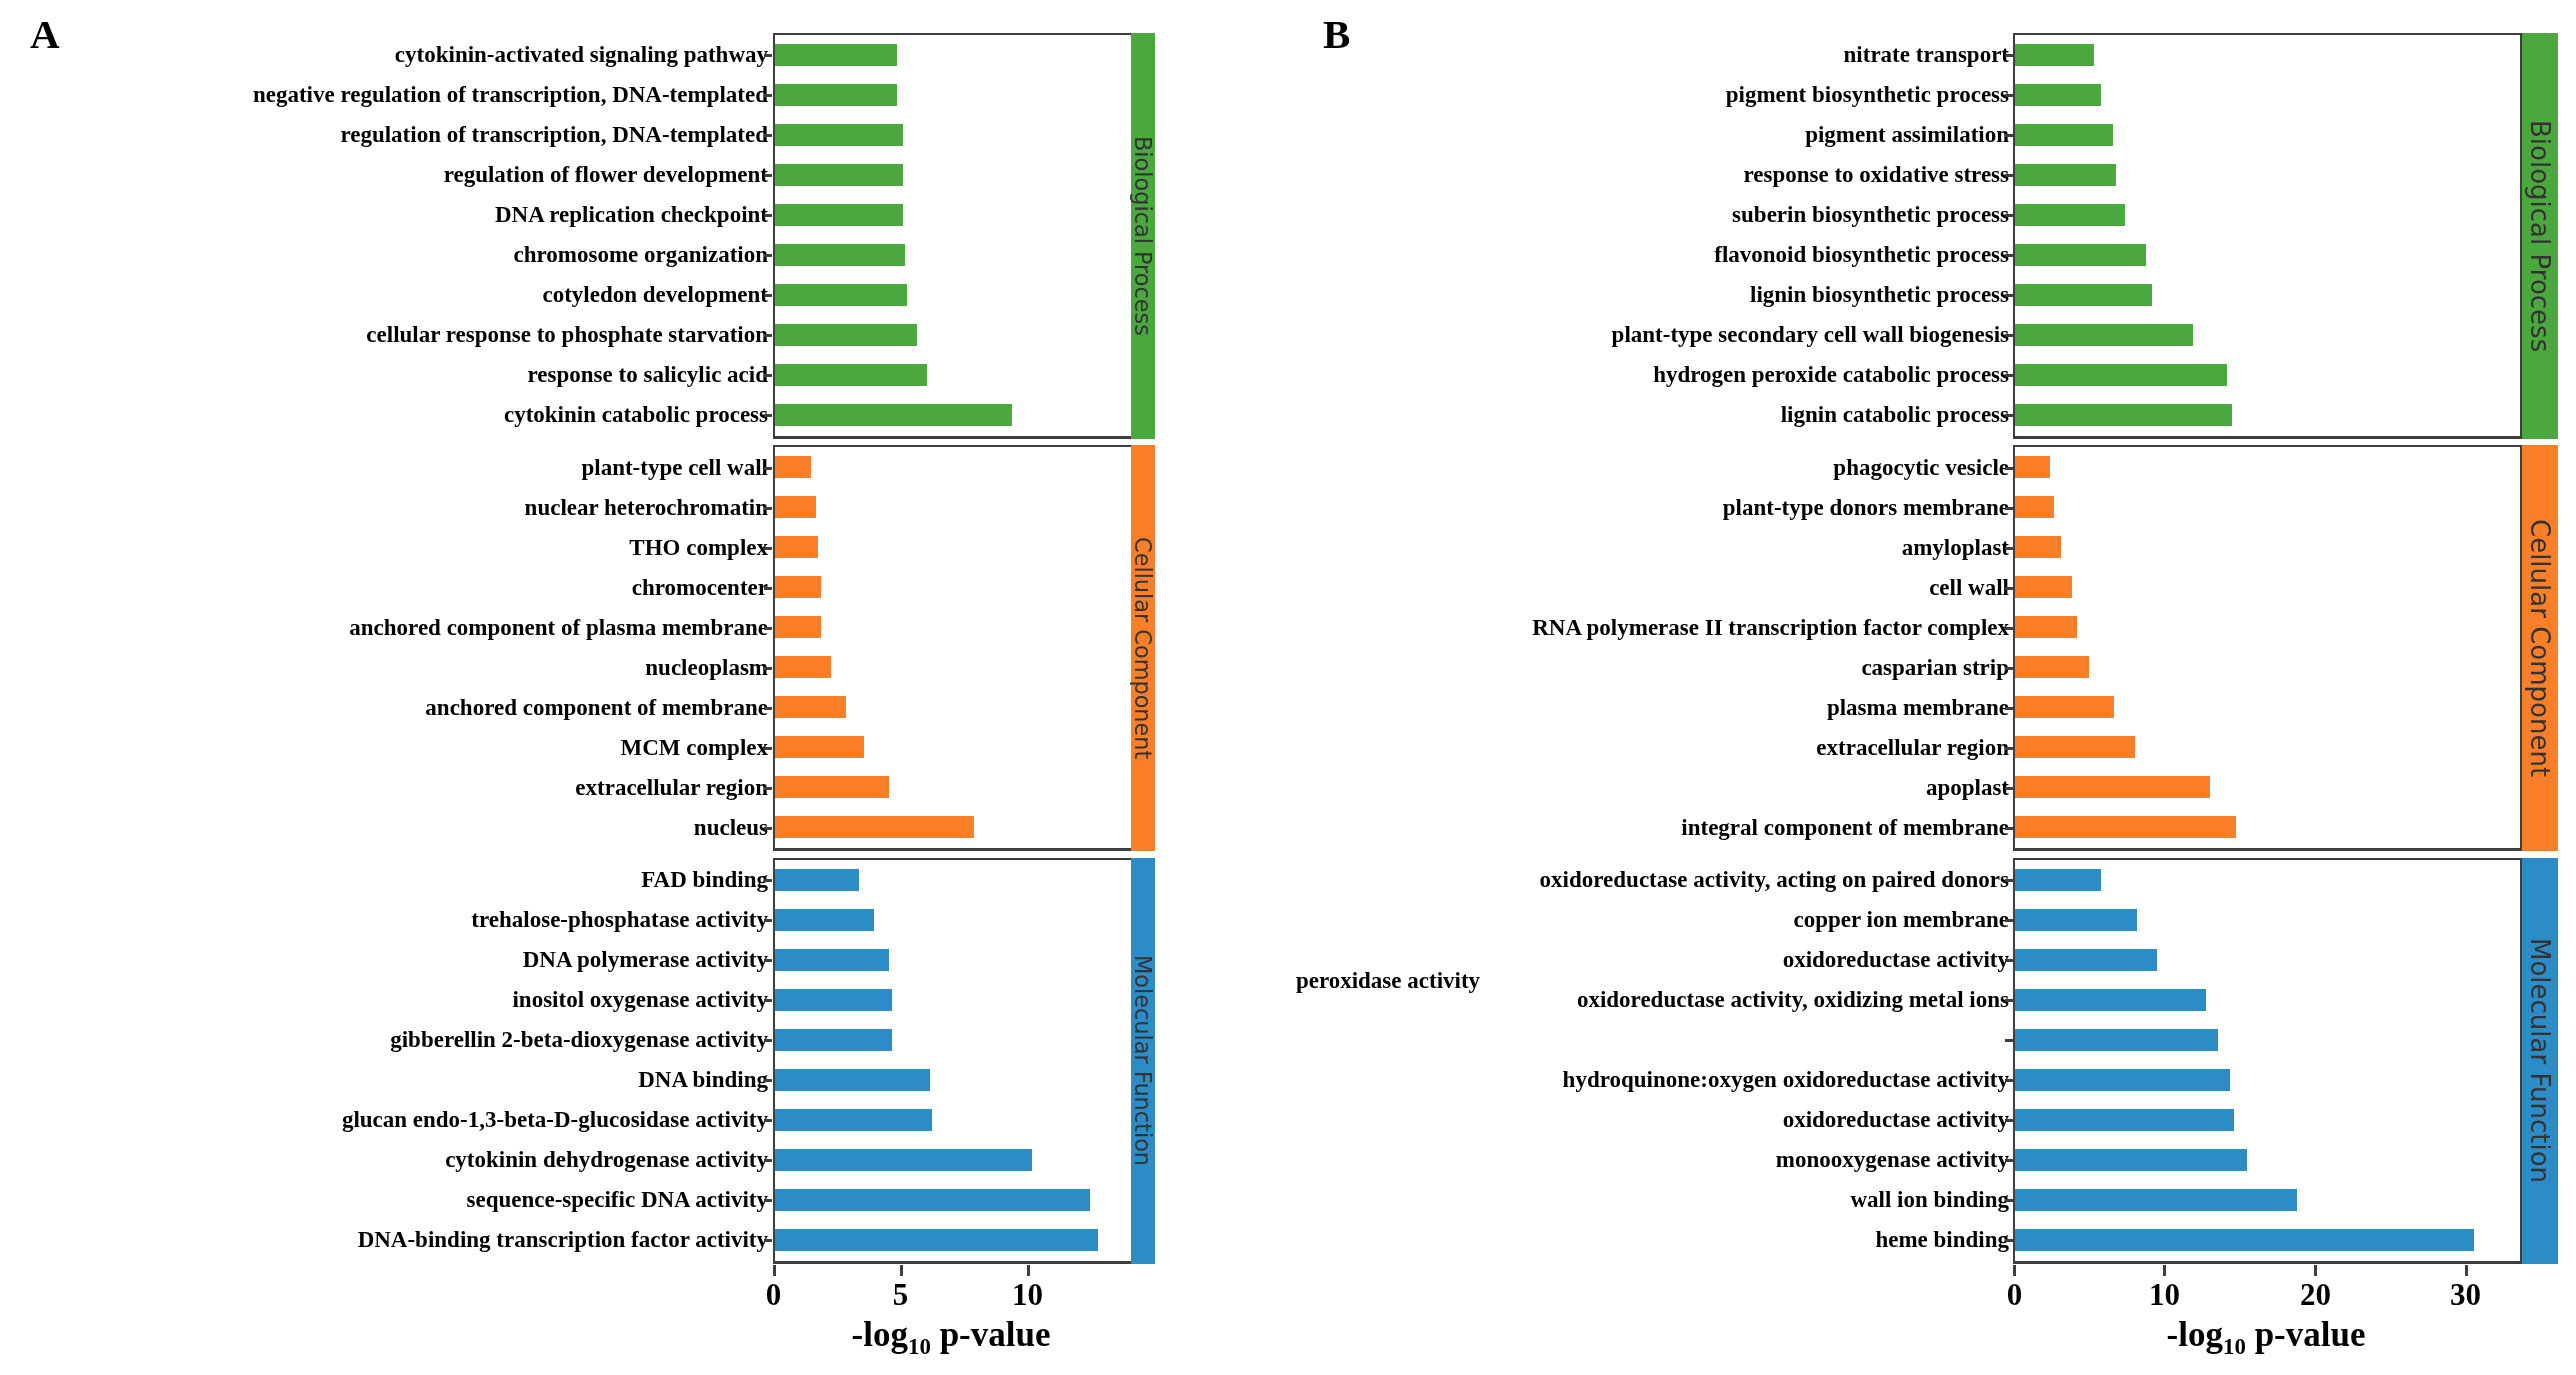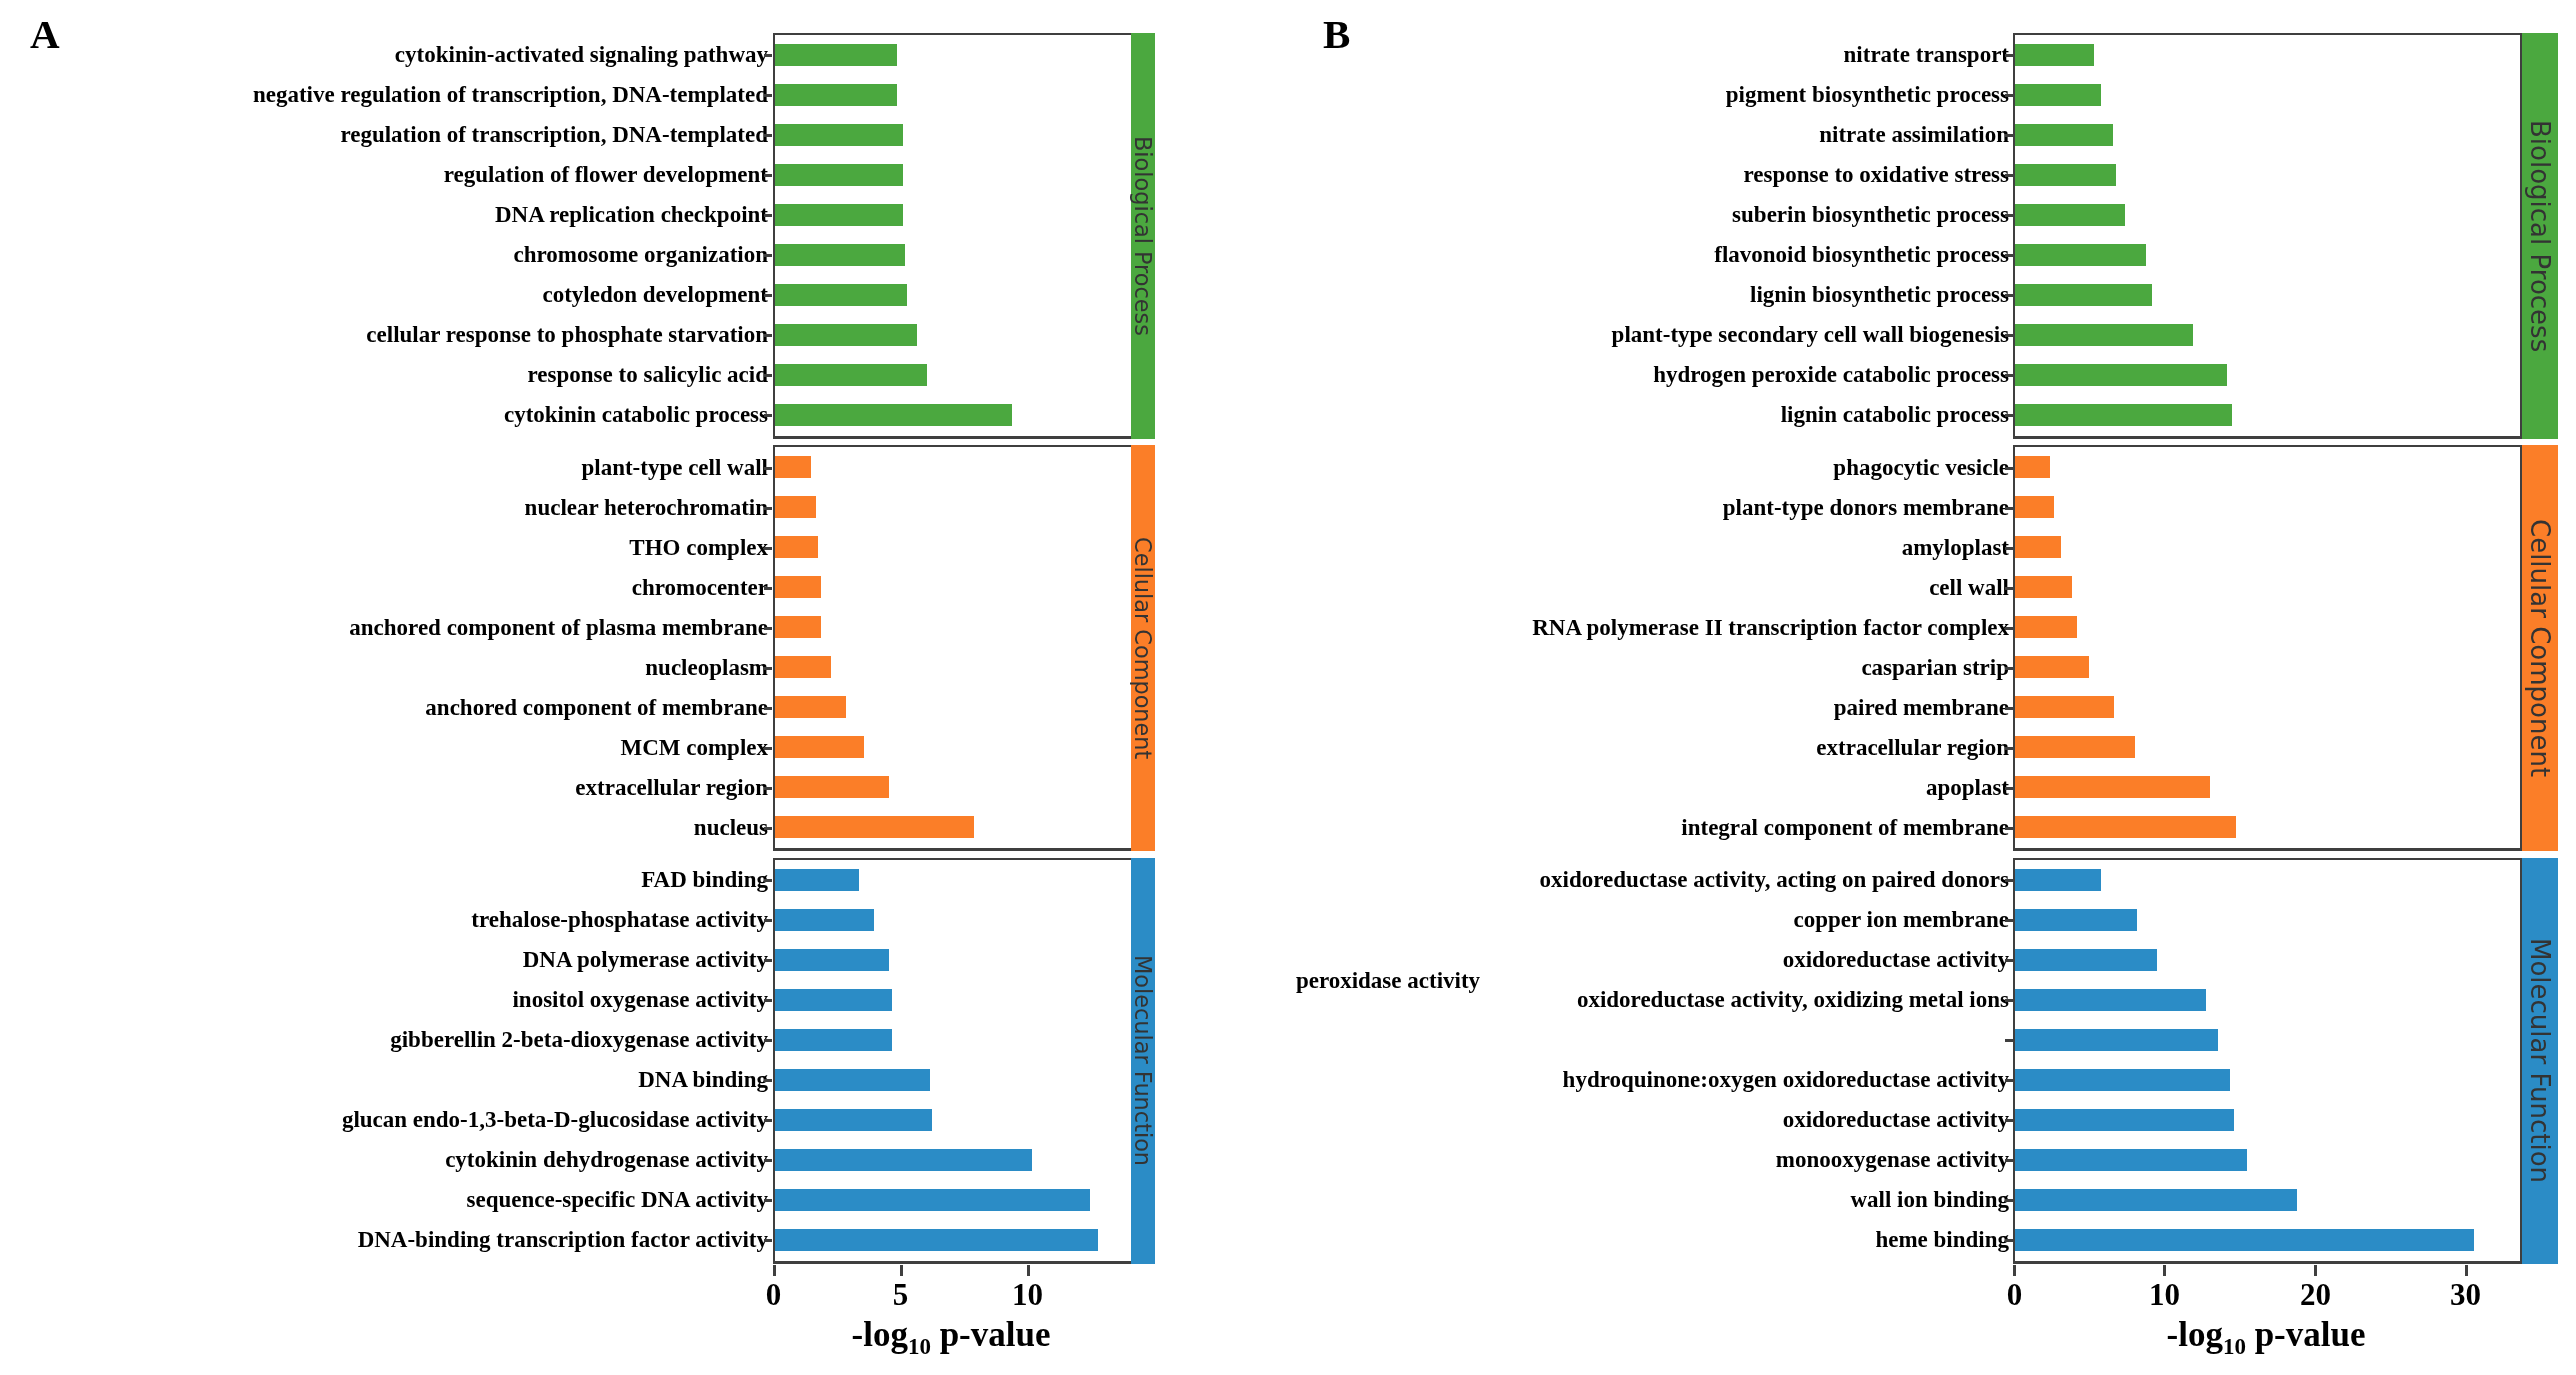--- a/index.html
+++ b/index.html
@@ -204,21 +204,21 @@
         <div class="bar" style="top: 209px; height: 22.4px; width: 131px; background: rgb(75, 168, 63);"></div>
         <div class="bar" style="top: 249px; height: 22.4px; width: 137px; background: rgb(75, 168, 63);"></div>
         <div class="bar" style="top: 289px; height: 22.4px; width: 178px; background: rgb(75, 168, 63);"></div>
         <div class="bar" style="top: 329px; height: 22.4px; width: 212px; background: rgb(75, 168, 63);"></div>
         <div class="bar" style="top: 369px; height: 22.4px; width: 217px; background: rgb(75, 168, 63);"></div>
       </div>
       <div class="cat-label" style="left: 767px; width: 1242px; top: 42px;">nitrate transport</div>
       <div class="ytick" style="left: 2005px; top: 54px;"></div>
       <div class="cat-label" style="left: 767px; width: 1242px; top: 82px;">pigment biosynthetic process</div>
       <div class="ytick" style="left: 2005px; top: 94px;"></div>
-      <div class="cat-label" style="left: 767px; width: 1242px; top: 122px;">nitrate assimilation</div>
+      <div class="cat-label" style="left: 767px; width: 1242px; top: 122px;">pigment assimilation</div>
       <div class="ytick" style="left: 2005px; top: 134px;"></div>
       <div class="cat-label" style="left: 767px; width: 1242px; top: 162px;">response to oxidative stress</div>
       <div class="ytick" style="left: 2005px; top: 174px;"></div>
       <div class="cat-label" style="left: 767px; width: 1242px; top: 202px;">suberin biosynthetic process</div>
       <div class="ytick" style="left: 2005px; top: 214px;"></div>
       <div class="cat-label" style="left: 767px; width: 1242px; top: 242px;">flavonoid biosynthetic process</div>
       <div class="ytick" style="left: 2005px; top: 254px;"></div>
       <div class="cat-label" style="left: 767px; width: 1242px; top: 282px;">lignin biosynthetic process</div>
       <div class="ytick" style="left: 2005px; top: 294px;"></div>
       <div class="cat-label" style="left: 767px; width: 1242px; top: 322px;">plant-type secondary cell wall biogenesis</div>
@@ -247,21 +247,21 @@
       <div class="cat-label" style="left: 767px; width: 1242px; top: 495px;">plant-type donors membrane</div>
       <div class="ytick" style="left: 2005px; top: 507px;"></div>
       <div class="cat-label" style="left: 767px; width: 1242px; top: 535px;">amyloplast</div>
       <div class="ytick" style="left: 2005px; top: 547px;"></div>
       <div class="cat-label" style="left: 767px; width: 1242px; top: 575px;">cell wall</div>
       <div class="ytick" style="left: 2005px; top: 587px;"></div>
       <div class="cat-label" style="left: 767px; width: 1242px; top: 615px;">RNA polymerase II transcription factor complex</div>
       <div class="ytick" style="left: 2005px; top: 627px;"></div>
       <div class="cat-label" style="left: 767px; width: 1242px; top: 655px;">casparian strip</div>
       <div class="ytick" style="left: 2005px; top: 667px;"></div>
-      <div class="cat-label" style="left: 767px; width: 1242px; top: 695px;">paired membrane</div>
+      <div class="cat-label" style="left: 767px; width: 1242px; top: 695px;">plasma membrane</div>
       <div class="ytick" style="left: 2005px; top: 707px;"></div>
       <div class="cat-label" style="left: 767px; width: 1242px; top: 735px;">extracellular region</div>
       <div class="ytick" style="left: 2005px; top: 747px;"></div>
       <div class="cat-label" style="left: 767px; width: 1242px; top: 775px;">apoplast</div>
       <div class="ytick" style="left: 2005px; top: 787px;"></div>
       <div class="cat-label" style="left: 767px; width: 1242px; top: 815px;">integral component of membrane</div>
       <div class="ytick" style="left: 2005px; top: 827px;"></div>
       <div class="strip" style="left: 2522px; top: 445px; width: 36px; height: 406px; background: rgb(251, 126, 40);">
         <span style="font-size: 26px;">Cellular Component</span>
       </div>

